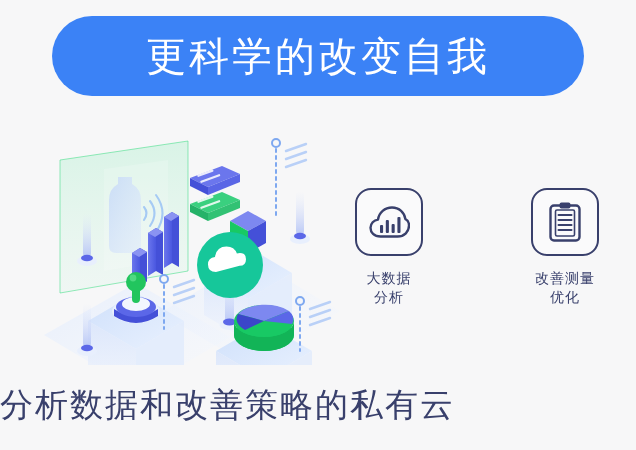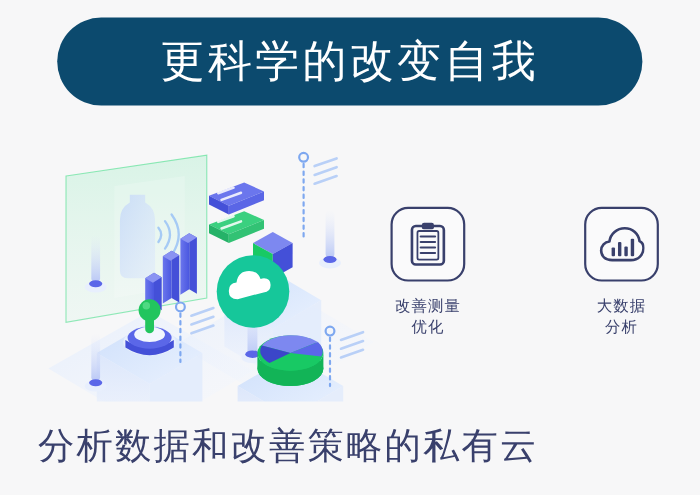--- a/index.html
+++ b/index.html
@@ -7,21 +7,21 @@
     width:636px;height:450px;
     background:#f7f7f8;
     font-family:"Liberation Sans","DejaVu Sans",sans-serif;
     overflow:hidden;position:relative;
   }
   #root{position:absolute;inset:0;}
 
   
   .title-pill{
     position:absolute;left:52px;top:16px;width:532px;height:80px;
-    background:#0c4a6e;border-radius:40px;
+    background:#3b82f6;border-radius:40px;
     display:flex;align-items:center;justify-content:center;
   }
   .title-pill .title-text{
     color:#ffffff;font-size:40px;letter-spacing:3px;
     font-weight:400;line-height:1;white-space:nowrap;
   }
 
   
   .illus{position:absolute;left:40px;top:125px;width:300px;height:240px;}
   .illus svg{display:block;width:100%;height:100%;}
@@ -37,21 +37,21 @@
     display:flex;align-items:center;justify-content:center;background:#fafafb;
   }
   .feat-box svg{display:block;}
   .feat-label{
     margin-top:13px;color:#39406c;font-size:14px;line-height:1.35;
     text-align:center;letter-spacing:1px;white-space:pre-line;
   }
 
   
   .tagline{
-    position:absolute;left:0;top:383px;width:524px;text-align:center;
+    position:absolute;left:0;top:383px;width:524px;
     color:#39406c;font-size:33px;letter-spacing:2px;white-space:nowrap;
   }
 </style>
 </head>
 <body>
 
 <div id="root">
 
   <div class="title-pill">
     <span class="title-text">更科学的改变自我</span>
@@ -238,55 +238,55 @@
       </g>
       <g>
         <rect x="256" y="66" width="8" height="44" rx="4" fill="url(#gPin)"></rect>
         <ellipse cx="260" cy="114" rx="10" ry="5" fill="#e8effd"></ellipse>
         <ellipse cx="260" cy="111" rx="6" ry="3.2" fill="#5b67e8"></ellipse>
       </g>
     </svg>
   </div>
 
   <div class="features">
+
+    <div class="feature">
+      <div class="feat-box">
+        <svg width="42" height="38" viewBox="0 0 42 38">
+          <path d="M12.5 33.5 C6 33.5 2.5 29.6 2.5 24.8 C2.5 20.4 5.8 17 10 16.6
+                   C11 9.6 16.8 4.5 24 4.5 C31.2 4.5 36.6 9.6 37.4 16.2
+                   C39.6 17.2 41 19.6 41 22.4 C41 28.6 36.4 33.5 29.5 33.5 Z" fill="none" stroke="#39406c" stroke-width="2.4" stroke-linejoin="round"></path>
+          <g fill="#39406c">
+            <rect x="12" y="22" width="3.1" height="8" rx="1"></rect>
+            <rect x="17.8" y="17" width="3.1" height="13" rx="1"></rect>
+            <rect x="23.6" y="21" width="3.1" height="9" rx="1"></rect>
+            <rect x="29.4" y="14" width="3.1" height="16" rx="1"></rect>
+          </g>
+        </svg>
+      </div>
+      <div class="feat-label">大数据
+分析</div>
+    </div>
 
     <div class="feature">
       <div class="feat-box">
         <svg width="38" height="42" viewBox="0 0 38 42">
           <rect x="4.5" y="4.5" width="29" height="35" rx="3.5" fill="none" stroke="#39406c" stroke-width="2.4"></rect>
           <rect x="9.5" y="9" width="19" height="26" rx="1.5" fill="none" stroke="#39406c" stroke-width="1.6"></rect>
           <rect x="13.5" y="1.5" width="11" height="6" rx="2" fill="#39406c"></rect>
           <g stroke="#39406c" stroke-width="2" stroke-linecap="round">
             <path d="M12.5 14 h13"></path>
               <path d="M12.5 19 h13"></path>
             <path d="M12.5 24 h13"></path>
               <path d="M12.5 29 h13"></path>
           </g>
         </svg>
       </div>
       <div class="feat-label">改善测量
 优化</div>
     </div>
 
-    <div class="feature">
-      <div class="feat-box">
-        <svg width="42" height="38" viewBox="0 0 42 38">
-          <path d="M12.5 33.5 C6 33.5 2.5 29.6 2.5 24.8 C2.5 20.4 5.8 17 10 16.6
-                   C11 9.6 16.8 4.5 24 4.5 C31.2 4.5 36.6 9.6 37.4 16.2
-                   C39.6 17.2 41 19.6 41 22.4 C41 28.6 36.4 33.5 29.5 33.5 Z" fill="none" stroke="#39406c" stroke-width="2.4" stroke-linejoin="round"></path>
-          <g fill="#39406c">
-            <rect x="12" y="22" width="3.1" height="8" rx="1"></rect>
-            <rect x="17.8" y="17" width="3.1" height="13" rx="1"></rect>
-            <rect x="23.6" y="21" width="3.1" height="9" rx="1"></rect>
-            <rect x="29.4" y="14" width="3.1" height="16" rx="1"></rect>
-          </g>
-        </svg>
-      </div>
-      <div class="feat-label">大数据
-分析</div>
-    </div>
-
 
   </div>
 
   <div class="tagline">分析数据和改善策略的私有云</div>
 
 </div>
 
 </body></html>

